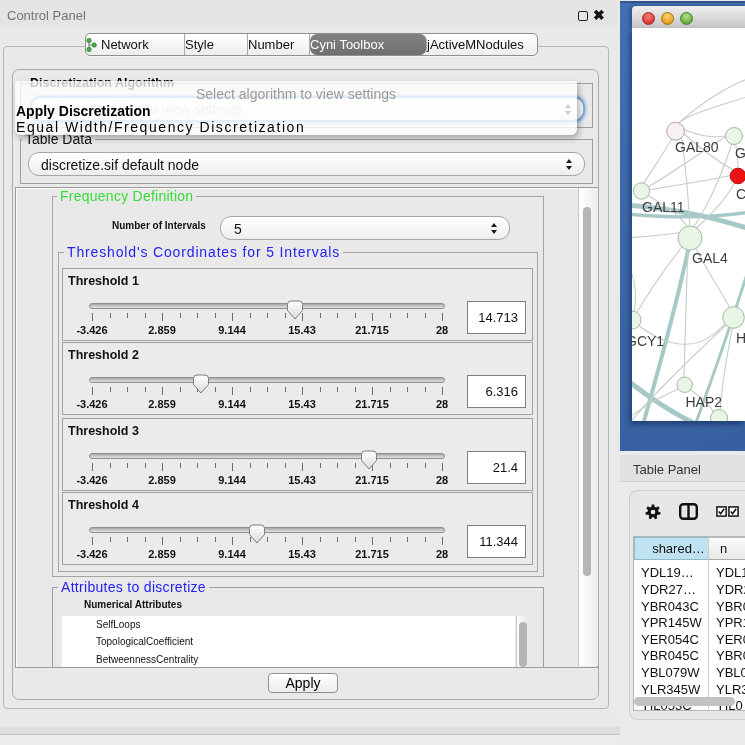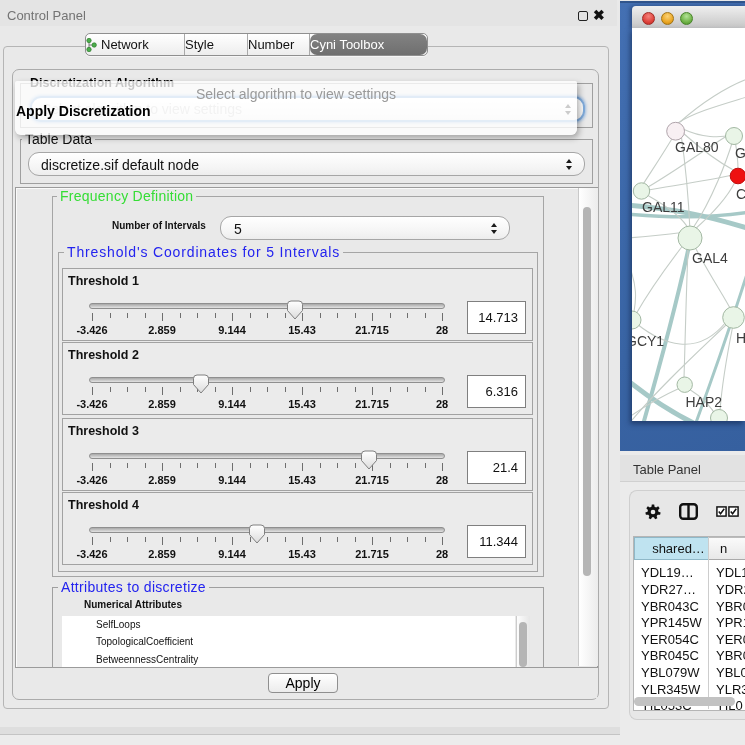--- a/index.html
+++ b/index.html
@@ -42,20 +42,21 @@
             <line x1="3" y1="3" x2="3" y2="11"></line>
             <line x1="3" y1="7" x2="8" y2="7"></line>
           </g>
           <circle cx="3" cy="2.5" r="2.2" fill="#4cae4c" stroke="#2e7d2e" stroke-width=".7"></circle>
           <circle cx="8.2" cy="7" r="2.2" fill="#4cae4c" stroke="#2e7d2e" stroke-width=".7"></circle>
           <circle cx="3" cy="11.5" r="2.2" fill="#4cae4c" stroke="#2e7d2e" stroke-width=".7"></circle>
         </svg>Network</div>
   <div class="s" style="width:63px;">Style</div>
   <div class="s" style="width:62px;">Number</div>
   <div class="s sel" style="width:117px;">Cyni Toolbox</div>
+  <div class="s" style="width:110px;">jActiveMNodules</div>
 </div>
 
 <div class="abs" style="left:12px;top:69px;width:585px;height:629px;border:1px solid #ababab;border-radius:7px;background:#e9e9e9;"></div>
 
 <div class="grp" style="left:20px;top:83px;width:571px;height:43px;"></div>
 
 <div class="combo" style="left:30px;top:96px;width:551px;height:22px;border:2px solid rgba(96,150,210,.8);box-shadow:0 0 3px 1px rgba(100,155,220,.6);">
   <div style="position:absolute;left:10px;top:3px;color:#c4c4c4;">Select algorithm to view settings</div>
   <div class="ar" style="top:6px;right:10px;">
         <div class="up"></div>
@@ -271,20 +272,21 @@
 
 <div class="abs" style="left:0;top:727px;width:745px;height:8px;background:#dedede;"></div>
 <div class="abs" style="left:0;top:734px;width:745px;height:1px;background:#c4c4c4;"></div>
 <div class="abs" style="left:0;top:735px;width:745px;height:10px;background:#ececec;"></div>
 
 <div class="gtitle" style="left:27px;top:77px;font-size:12.5px;font-weight:bold;color:#000;background:none;">Discretization Algorithm</div>
 <div class="abs" style="left:15px;top:80.5px;width:562px;height:54.5px;background:rgba(255,255,255,.78);border-radius:2px 2px 6px 6px;box-shadow:2px 3px 6px rgba(0,0,0,.3);"></div>
 <div class="abs" style="left:15px;top:80.5px;width:562px;height:54.5px;">
   <div style="position:absolute;left:0;top:5px;width:100%;text-align:center;font-size:14px;color:#9a9a9a;">Select algorithm to view settings</div>
   <div style="position:absolute;left:1px;top:22.5px;font-size:14px;font-weight:bold;color:#000;">Apply Discretization</div>
+  <div style="position:absolute;left:1px;top:38.5px;font-size:14px;letter-spacing:1.55px;color:#000;">Equal Width/Frequency Discretization</div>
 </div>
 
 <div class="abs" style="left:620px;top:1px;width:125px;height:450px;background:linear-gradient(160deg,#4470b3 0%,#3c68a9 45%,#36609f 100%);"></div>
 <div class="abs" style="left:620px;top:1px;width:125px;height:2px;background:#31558c;"></div>
 
 <div class="abs" style="left:632px;top:6px;width:113px;height:22px;background:linear-gradient(#efefef,#c6c6c6);border-bottom:1px solid #8a8a8a;border-radius:4px 0 0 0;box-shadow:-2px 0 4px rgba(10,25,60,.4);"></div>
 <div class="abs" style="left:642px;top:12px;width:11px;height:11px;border-radius:50%;background:radial-gradient(circle at 50% 30%,#f4827c,#dd3f38 65%,#b02c26);border:0.5px solid #9f2b26;"></div>
 <div class="abs" style="left:661px;top:12px;width:11px;height:11px;border-radius:50%;background:radial-gradient(circle at 50% 30%,#fbd276,#e9a31f 65%,#b57d15);border:0.5px solid #a27413;"></div>
 <div class="abs" style="left:680px;top:12px;width:11px;height:11px;border-radius:50%;background:radial-gradient(circle at 50% 30%,#b3e396,#6cb043 65%,#4c8a2d);border:0.5px solid #47832a;"></div>
 

